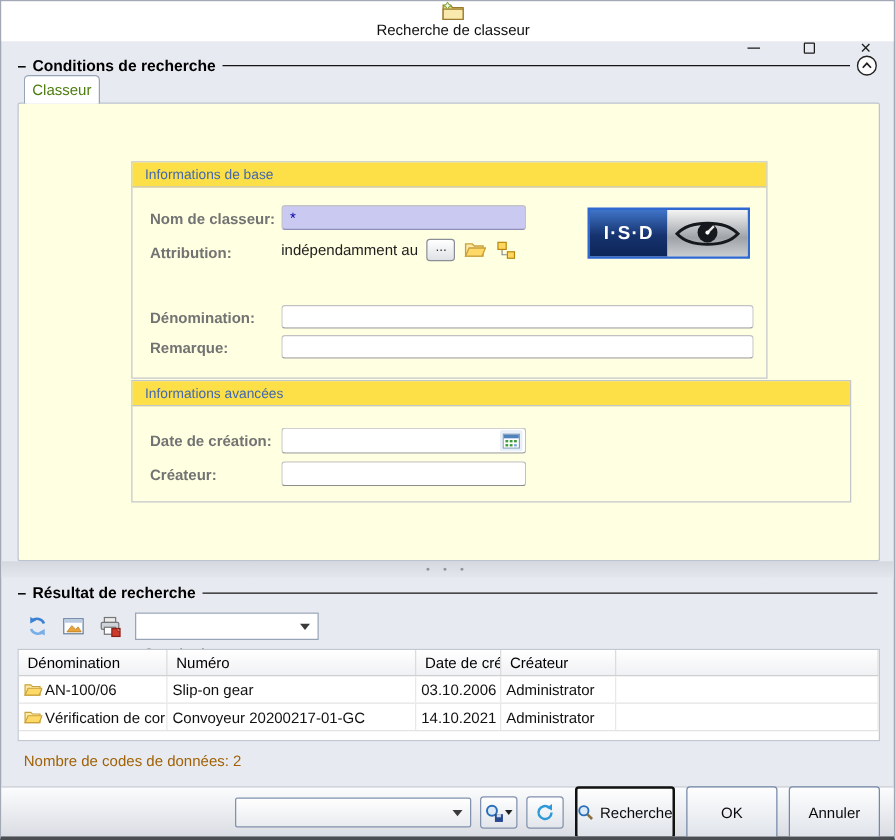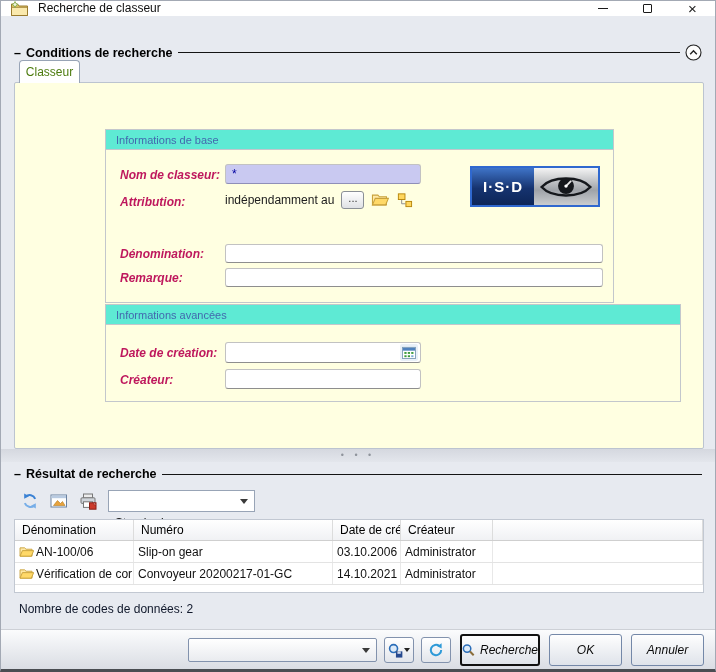--- a/index.html
+++ b/index.html
@@ -3,22 +3,22 @@
 <meta charset="utf-8">
 <style>
   * { margin:0; padding:0; box-sizing:border-box; }
   html,body { background:#fff; }
   body { font-family:"Liberation Sans", sans-serif; width:716px; }
 
   .window { position:relative; width:716px; height:672px; background:#e7eaf0;
             border:1px solid #a3a9b4; border-bottom:3px solid #4a4d52; overflow:hidden; }
 
   
-  .titlebar { position:absolute; top:0; left:0; right:0; height:15px; background:#fff;
-              display:flex; align-items:flex-start; }
+  .titlebar { position:absolute; top:0; left:0; right:0; height:32px; background:#fff;
+              display:flex; align-items:center;flex-direction:column; }
   .title-icon { margin-left:9px; display:inline-flex; }
   .title-text { margin-left:9px; font-size:12px; color:#101010; }
   .win-controls { margin-left:auto; display:flex; height:100%; }
   .win-btn { width:45px; height:100%; display:flex; align-items:center; justify-content:center;
              color:#1a1a1a; cursor:default; }
   .min-glyph { display:block; width:10px; height:1px; background:#1a1a1a; }
   .max-box { display:block; width:9px; height:9px; border:1px solid #1a1a1a; border-radius:1px; }
   .close-glyph { font-size:15px; line-height:1; }
 
   
@@ -33,23 +33,23 @@
   .tab { position:absolute; left:18px; top:59px; width:61px; height:23px; background:#fff;
          border:1px solid #98a4b6; border-bottom:none; border-radius:4px 4px 0 0;
          color:#4d7c0f; font-size:12px; display:flex; align-items:center; justify-content:center; z-index:3; }
   .tab-panel { position:absolute; left:13px; top:81px; width:690px; height:367px;
                background:#FFFFE1; border:1px solid #bcc4d0; border-radius:2px; z-index:1; }
 
   
   .groupbox { position:absolute; background:#FFFFE1; border:1px solid #c3c7cc; z-index:2; }
   #group-base { left:104px; top:128px; width:509px; height:174px; }
   #group-adv  { left:104px; top:303px; width:576px; height:98px; }
-  .group-header { height:20px; background:#5eead4; border-bottom:1px solid #c3c7cc;
+  .group-header { height:20px; background:#fde047; border-bottom:1px solid #c3c7cc;
                   color:#4368AE; font-size:11px; display:flex; align-items:center; padding-left:10px; }
-  .flabel { position:absolute; color:#be185d; font-weight:bold; font-size:12px; white-space:nowrap;font-style:italic; }
+  .flabel { position:absolute; color:#737373; font-weight:bold; font-size:12px; white-space:nowrap; }
   .tinput { position:absolute; font-family:"Liberation Sans", sans-serif; font-size:12px;
             border:1px solid #c2c2c2; border-bottom-color:#8e8e8e; border-radius:3px;
             padding:0 6px; background:#fff; color:#202020; outline:none; }
   .lavender { background:#C9C9F1; color:#0000A0; border-bottom-color:#8f8fb8; }
 
   .attr-row { position:absolute; left:119px; top:61px; display:flex; align-items:center; gap:7px; }
   .attr-text { font-size:12px; color:#202020; white-space:nowrap; }
   .browse-btn { width:23px; height:18px; border:1px solid #8a8f96; border-radius:3px;
                 background:linear-gradient(#ffffff,#dfe1e5); font-size:11px; color:#333;
                 display:flex; align-items:center; justify-content:center; line-height:0; padding-bottom:5px; }
@@ -92,34 +92,34 @@
            border:1px solid #c2c8d2; overflow:hidden; }
   .trow { display:grid; grid-template-columns:119px 199px 68px 92px 1fr; }
   .thead { height:21px; background:linear-gradient(#ffffff,#f0f1f4); border-bottom:1px solid #cfcfcf; }
   .th { font-size:12px; color:#000; padding-left:7px; display:flex; align-items:center;
         border-right:1px solid #dcdcdc; white-space:nowrap; overflow:hidden; }
   .drow { height:22px; border-bottom:1px solid #e3e3e3; }
   .tcell { font-size:12px; color:#111; padding-left:4px; display:flex; align-items:center;
            border-right:1px solid #e8e8e8; white-space:nowrap; overflow:hidden; }
   .tcell .folder-ic { margin-right:2px; flex:none; display:inline-flex; }
 
-  .status-text { position:absolute; left:18px; top:601px; font-size:12px; color:#0f172a; }
+  .status-text { position:absolute; left:18px; top:601px; font-size:12px; color:#a16207; }
 
   
   .footer { position:absolute; left:0; right:0; top:628px; height:41px;
             border-top:1px solid #cdd0d6; background:linear-gradient(#fbfcfd,#d9dce3);
             display:flex; align-items:center; justify-content:flex-end; padding-right:11px; }
   .footer-combo { width:189px; height:24px; border:1px solid #8292ad; border-radius:2px;
                   background:linear-gradient(#ffffff,#e9ebef); display:flex; align-items:center; }
   .footer-combo .fc-text { flex:1; font-size:12px; padding-left:6px; }
   .icon-btn { width:30px; height:26px; margin-left:7px; border:1px solid #8292ad; border-radius:3px;
               background:linear-gradient(#ffffff,#e2e5eb); display:flex; align-items:center; justify-content:center; gap:1px; }
-  .btn { height:32px; margin-left:9px; border:1px solid #7488a8; border-radius:3px;
+  .btn { height:42px; margin-left:9px; border:1px solid #7488a8; border-radius:3px;
          background:linear-gradient(#fefefe,#dfe3ea); font-size:12px; color:#0a0a0a;
-         display:flex; align-items:center; justify-content:center; gap:5px;font-style:italic; }
+         display:flex; align-items:center; justify-content:center; gap:5px; }
   .btn-default { width:80px; border:2px solid #111; }
   .btn-ok { width:73px; }
   .btn-annuler { width:73px; }
   .tiny-arrow { width:0; height:0; border-left:3px solid transparent; border-right:3px solid transparent;
                 border-top:4px solid #222; }
 </style>
 </head>
 <body>
 
 <div class="window">

